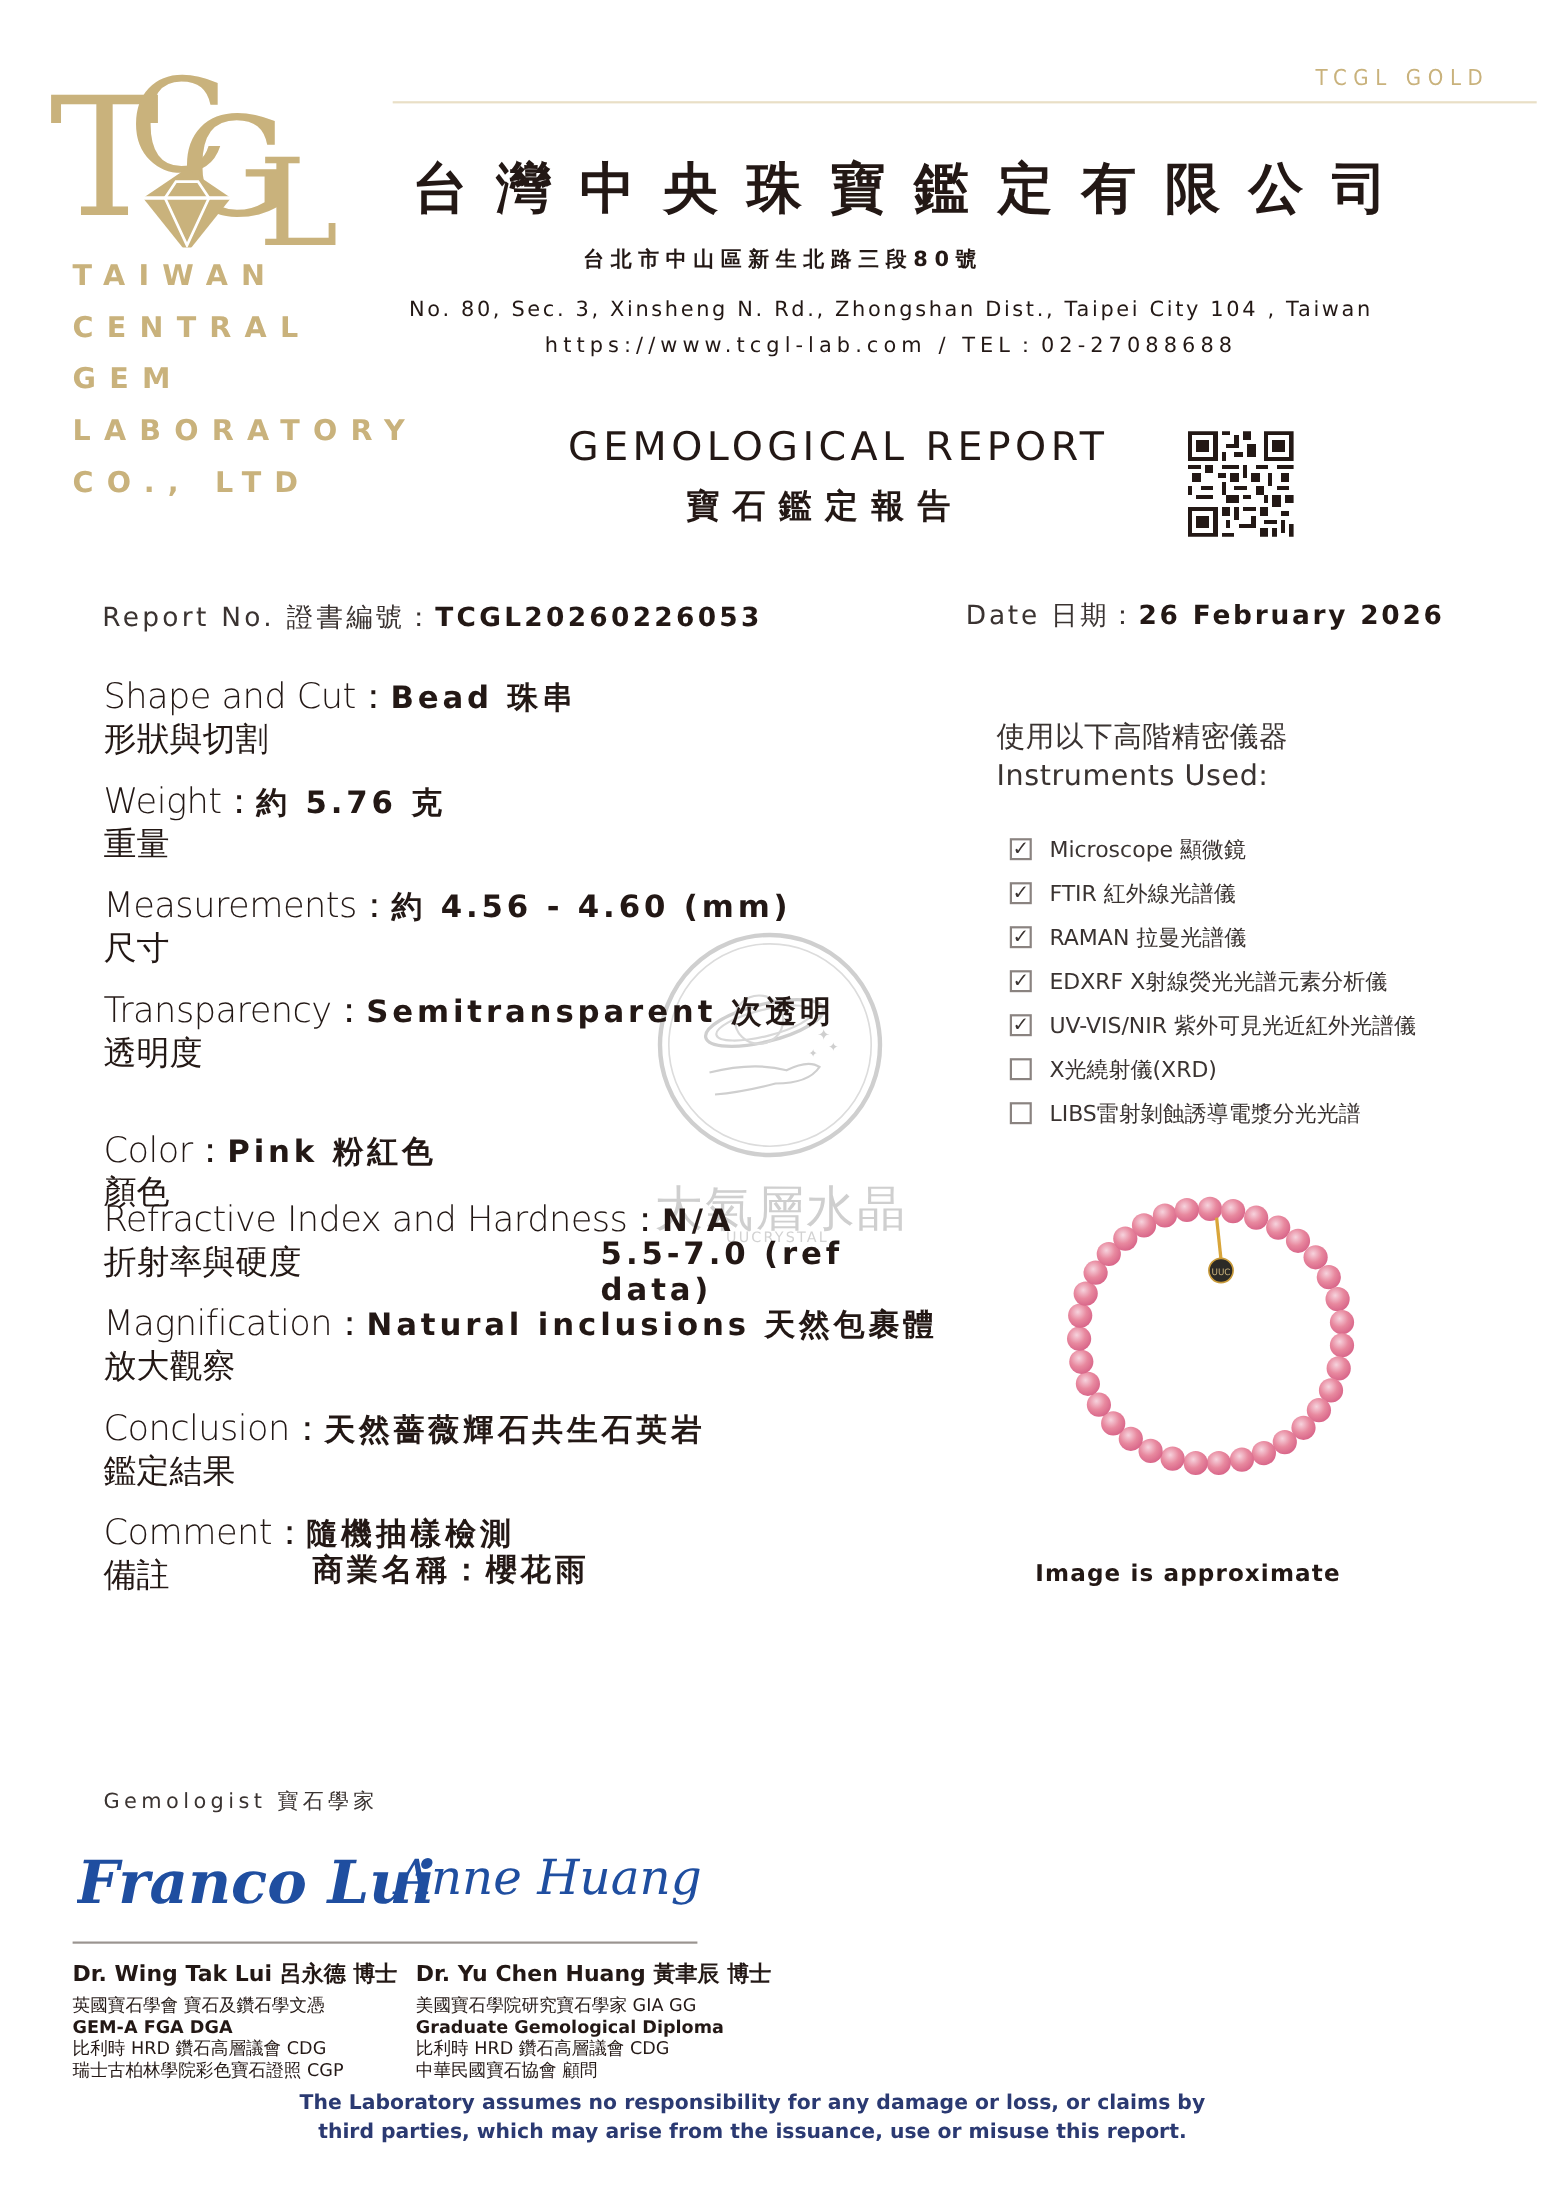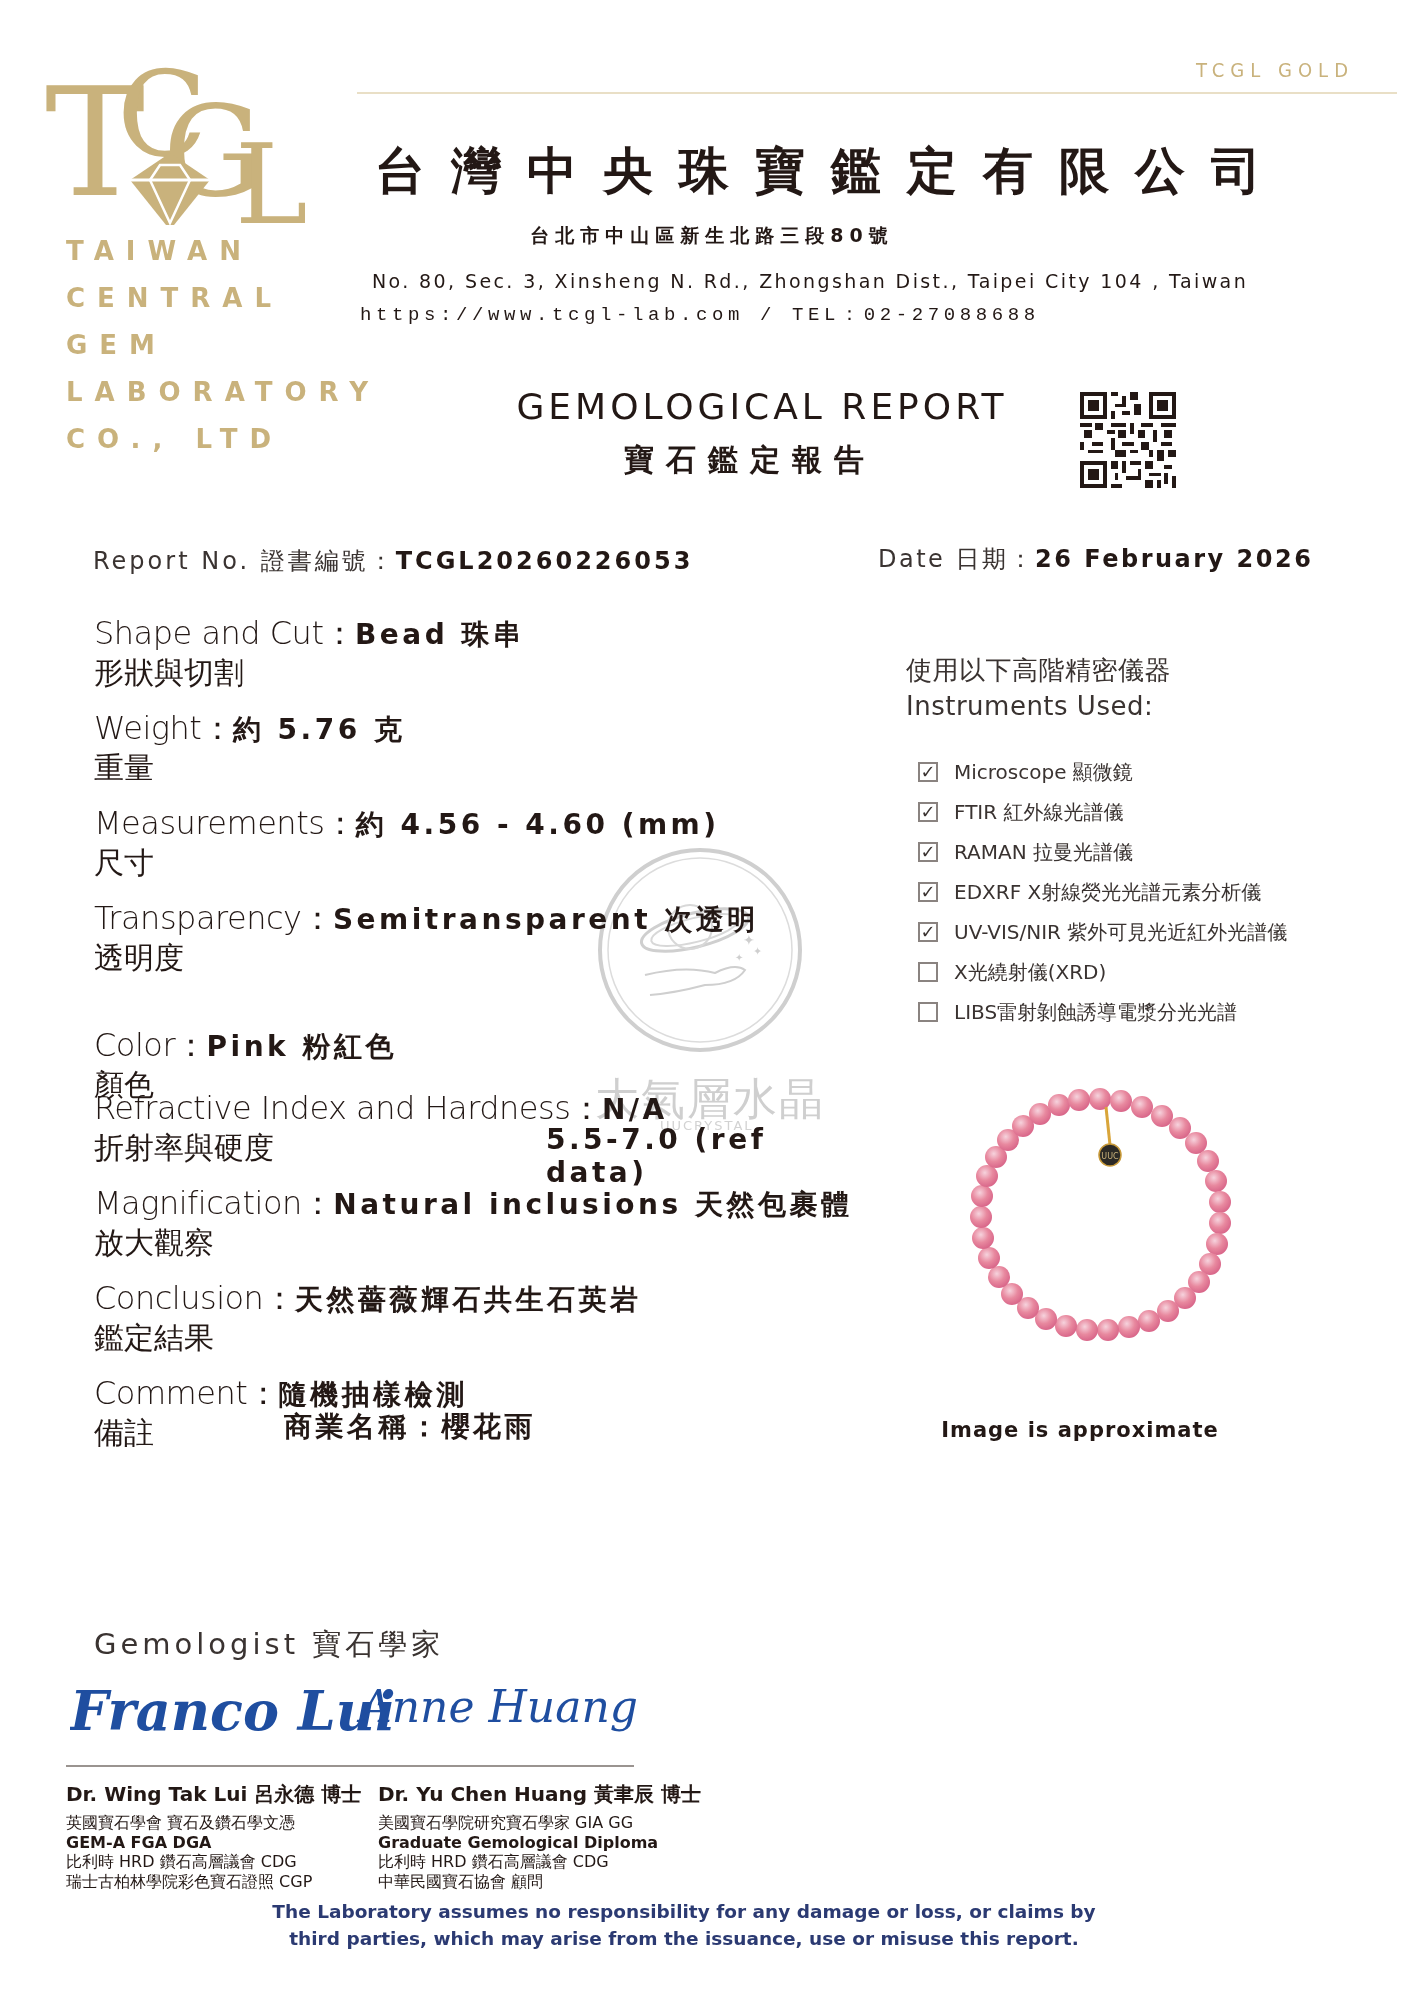--- a/index.html
+++ b/index.html
@@ -10,21 +10,21 @@
   .logo { left: 45px; top: 45px; width: 260px; height: 180px; }
   .logo-words { left: 66px; top: 228px; color: #c9b27c; font-family: "DejaVu Sans", sans-serif; font-weight: bold; font-size: 26px; letter-spacing: 12px; line-height: 47px; }
   .logo-words div { white-space: nowrap; }
 
   
   .gold-tag { right: 60px; top: 58px; color: #c9b27c; font-size: 20px; letter-spacing: 6px; font-family: "DejaVu Sans Condensed", "DejaVu Sans", sans-serif; }
   .gold-rule { left: 357px; top: 92px; width: 1040px; height: 2px; background: #e9dfc6; }
   .company { left: 375px; top: 138px; font-size: 50px; letter-spacing: 26px; font-weight: bold; color: #231815; white-space: nowrap; }
   .addr-zh { left: 0; width: 1414px; top: 223px; font-size: 19px; letter-spacing: 6px; text-align: center; font-weight: bold; padding-left: 10px; box-sizing: border-box; }
   .addr-en { left: 360px; width: 900px; top: 270px; font-size: 19px; letter-spacing: 2.4px; text-align: center; white-space: nowrap; }
-  .addr-web { left: 360px; width: 900px; top: 301px; font-size: 19px; letter-spacing: 4.6px; white-space: nowrap; font-family: Liberation Mono, monospace; }
+  .addr-web { left: 360px; width: 900px; top: 301px; font-size: 19px; letter-spacing: 4.6px; text-align: center; white-space: nowrap; }
 
   .report-title { left: 512px; width: 500px; top: 386px; font-size: 36px; letter-spacing: 4px; text-align: center; white-space: nowrap; }
   .report-title-zh { left: 500px; width: 500px; top: 440px; font-size: 30px; letter-spacing: 12px; text-align: center; font-weight: bold; }
 
   .qr { left: 1080px; top: 392px; width: 96px; height: 96px; }
 
   
   .report-no { left: 93px; top: 545px; font-size: 24px; letter-spacing: 3px; color: #3a3331; white-space: nowrap; }
   .report-no b { font-weight: bold; color: #231815; }
   .date { left: 878px; top: 543px; font-size: 24px; letter-spacing: 2.5px; color: #3a3331; white-space: nowrap; }
@@ -46,21 +46,21 @@
   
   .bracelet { left: 950px; top: 1085px; width: 300px; height: 290px; }
   .img-caption { left: 900px; width: 360px; top: 1418px; text-align: center; font-size: 21px; font-weight: bold; letter-spacing: 1px; }
 
   
   .wm-circle { left: 595px; top: 845px; width: 210px; height: 210px; }
   .wm-text { left: 595px; top: 1070px; font-size: 44px; color: #cfcfcf; letter-spacing: 2px; white-space: nowrap; }
   .wm-sub { left: 660px; top: 1118px; font-size: 13px; color: #d2d2d2; letter-spacing: 2px; }
 
   
-  .gem-label { left: 94px; top: 1625px; font-size: 29px; letter-spacing: 4px; color: #3a3331; }
+  .gem-label { left: 94px; top: 1625px; font-size: 19px; letter-spacing: 4px; color: #3a3331; }
   .signatures { left: 70px; top: 1660px; width: 580px; height: 100px; }
   .sig-rule { left: 66px; top: 1765px; width: 568px; height: 2px; background: #9a9490; }
   .signer { top: 1784px; font-size: 19px; line-height: 20px; color: #231815; }
   .signer .name { font-weight: bold; font-size: 20px; margin-bottom: 9px; white-space: nowrap; }
   .signer .cred { font-size: 16px; line-height: 19.5px; white-space: nowrap; }
   .signer .cred.b { font-weight: bold; }
   .signer-1 { left: 66px; }
   .signer-2 { left: 378px; }
 
   .disclaimer { left: 244px; width: 880px; top: 1898px; text-align: center; font-size: 18.5px; line-height: 27px; color: #2b3a72; font-weight: bold; }

